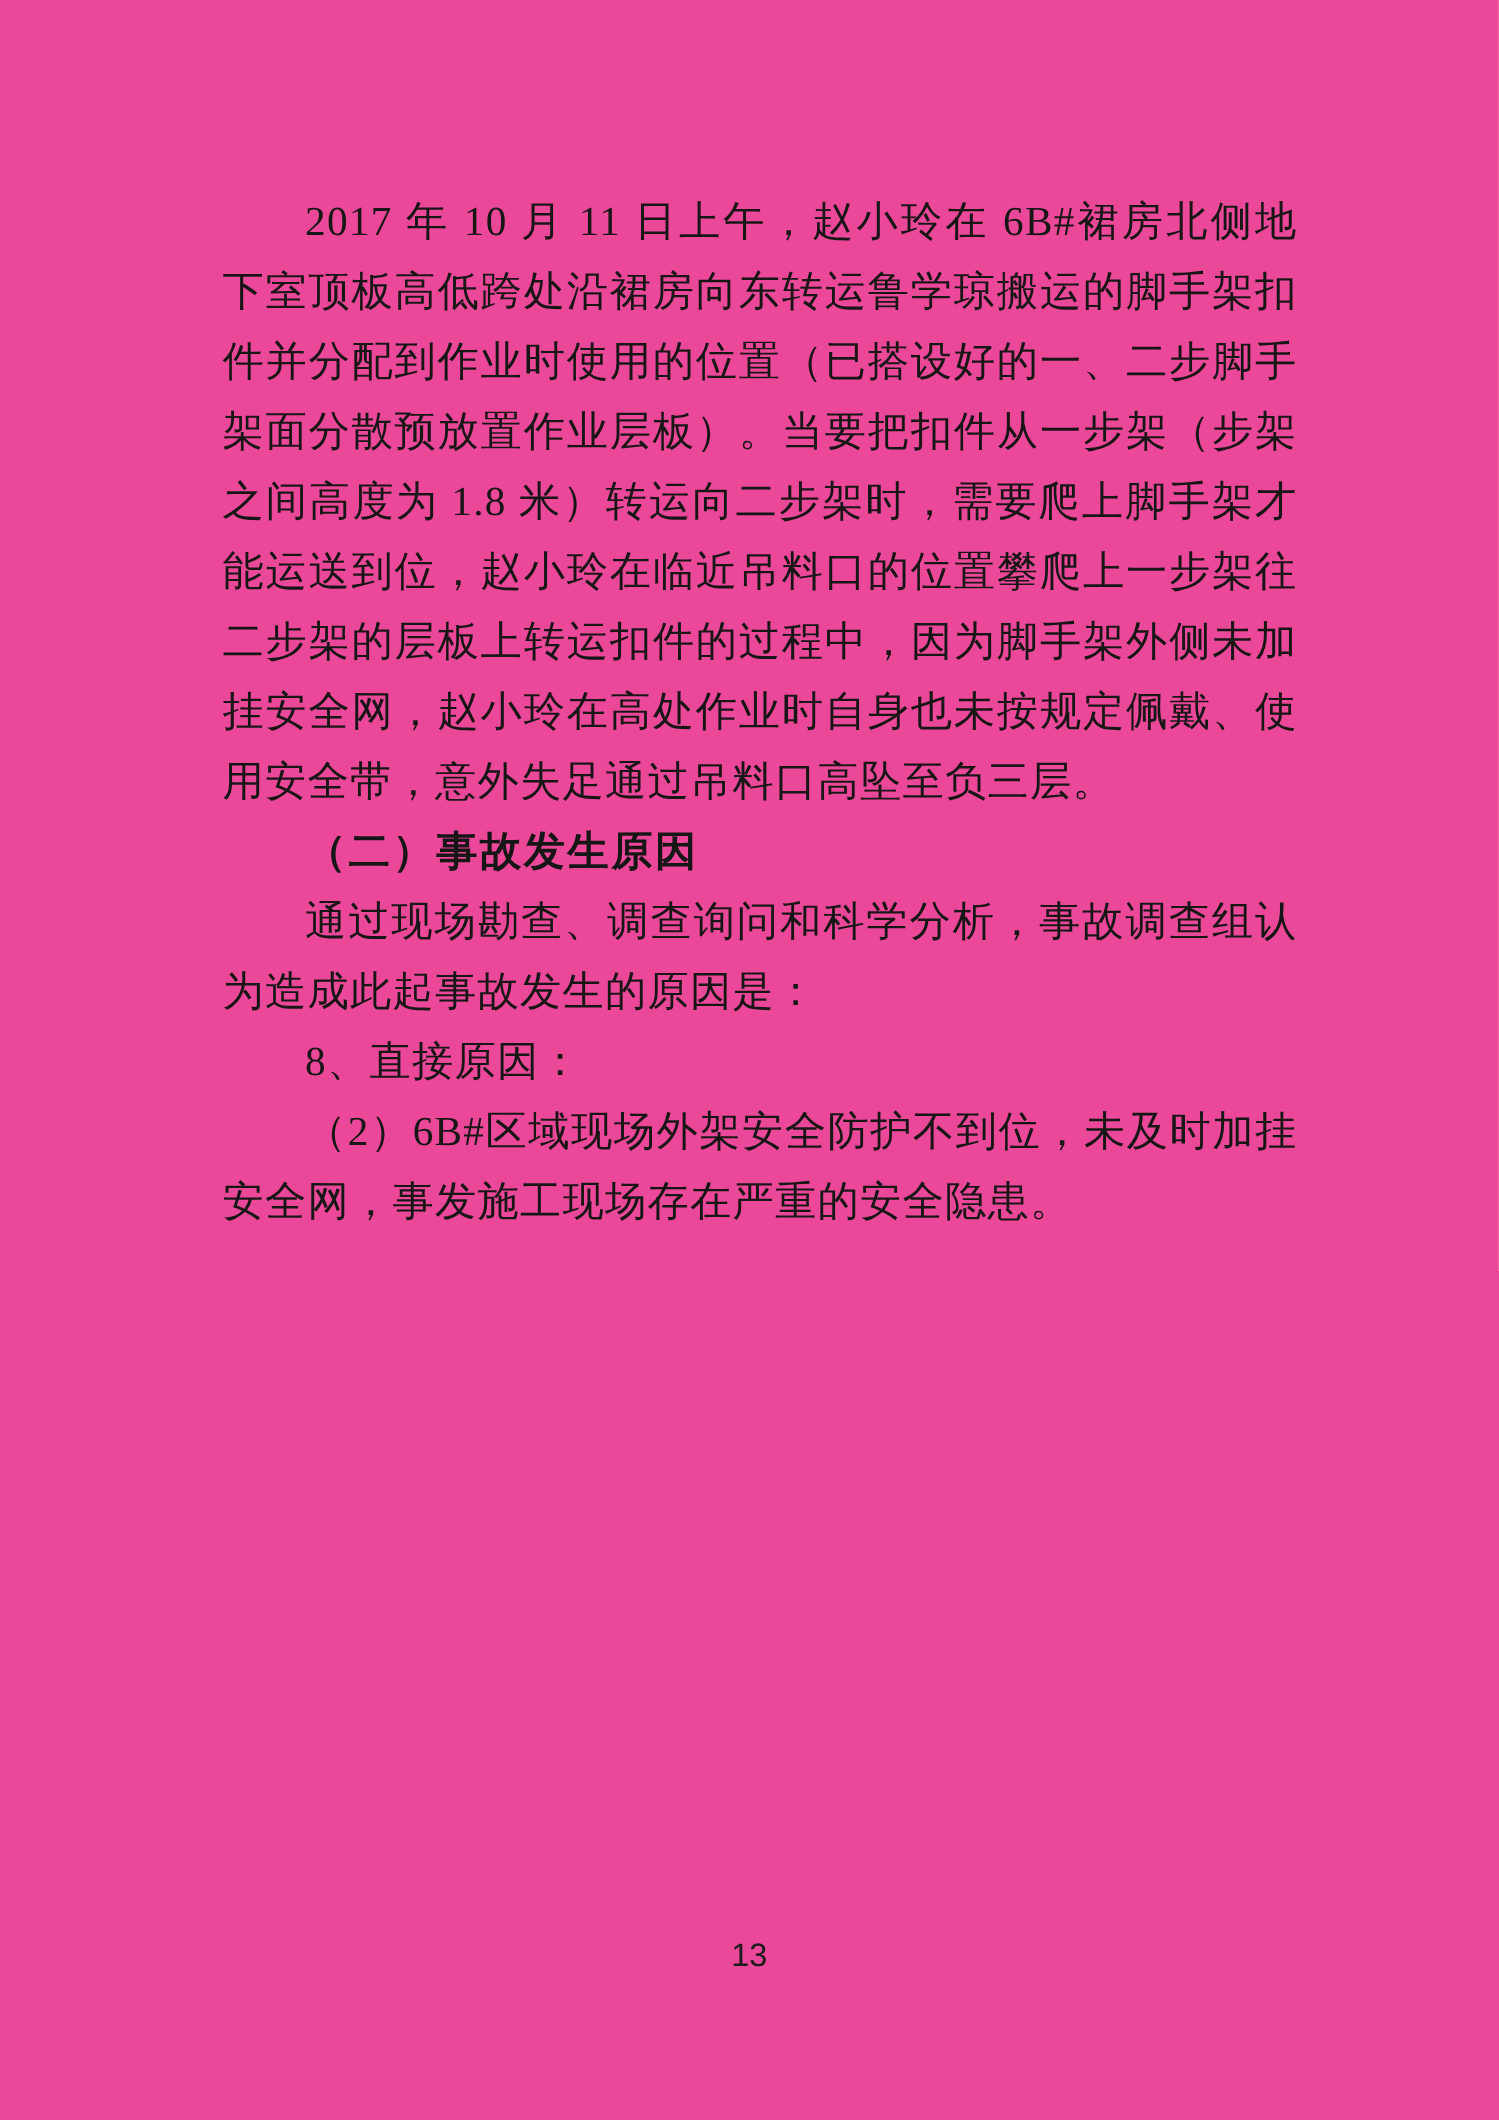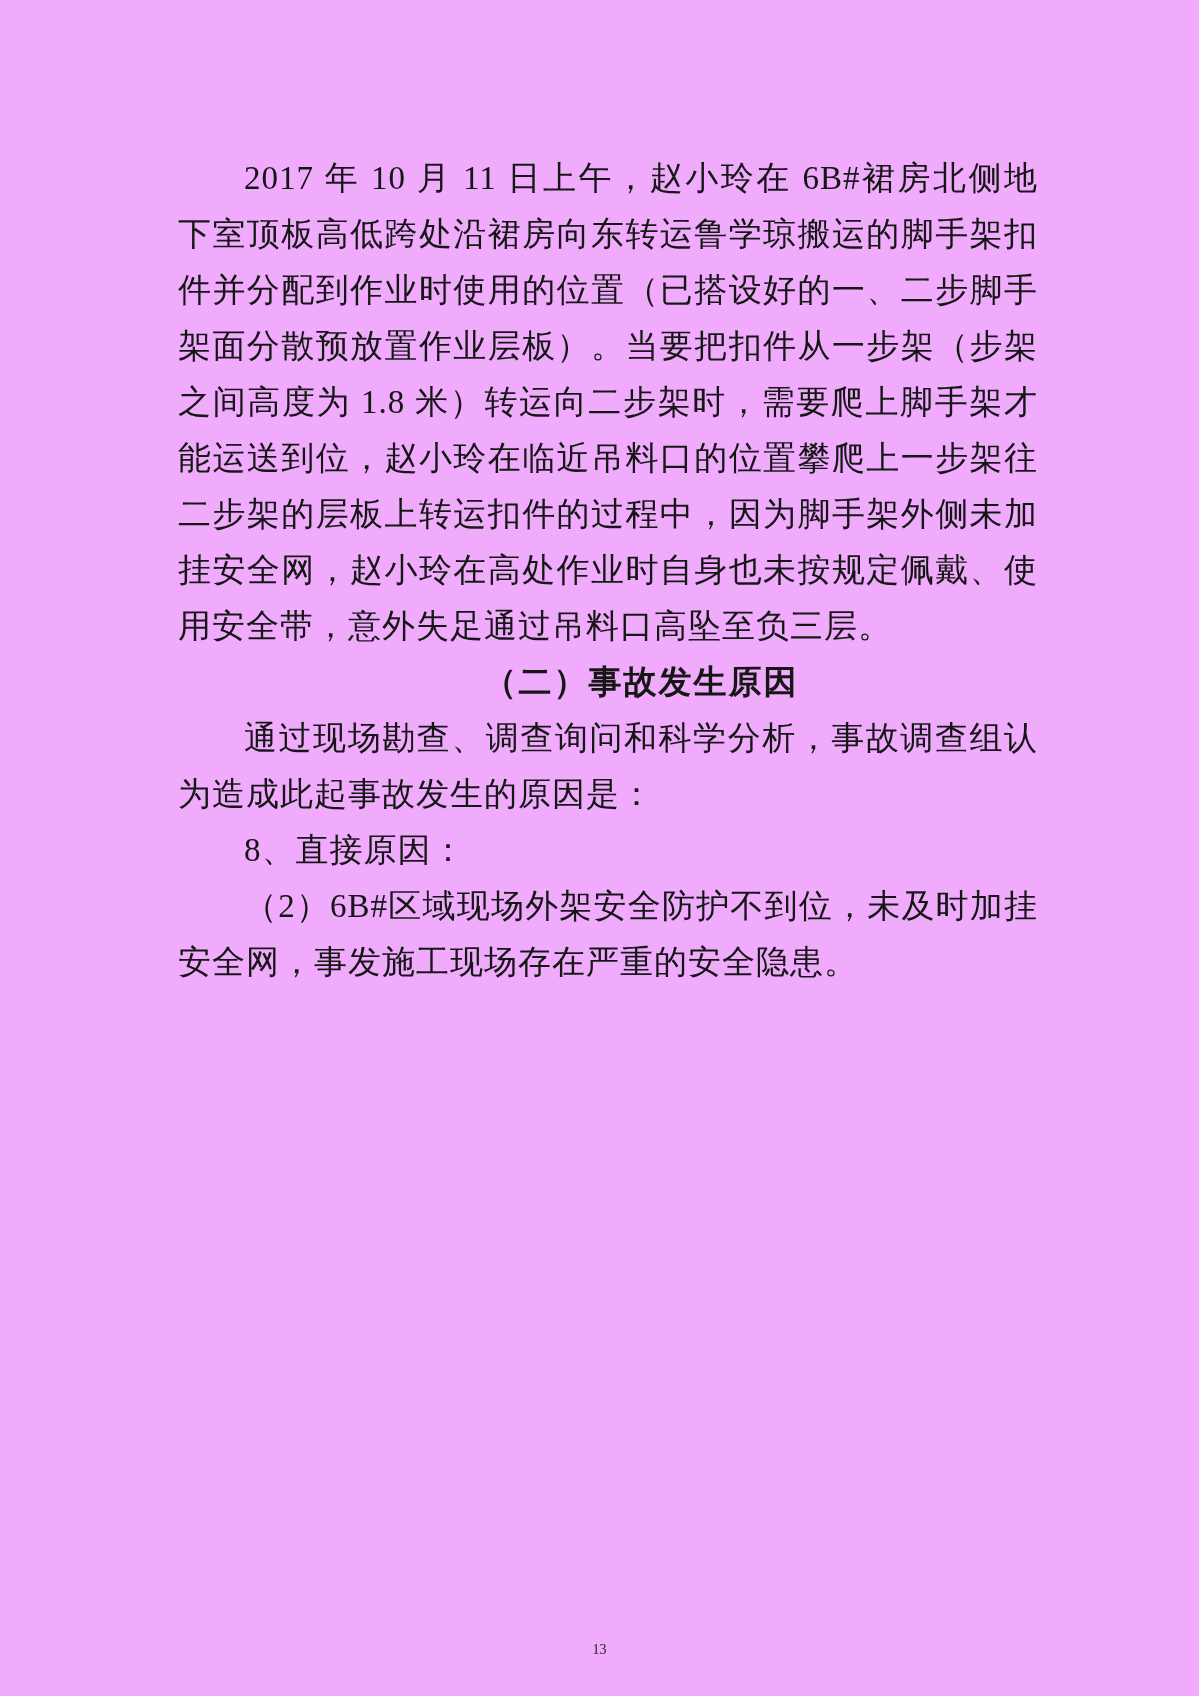--- a/index.html
+++ b/index.html
@@ -9,21 +9,21 @@
   body {
     width: 1199px;
     height: 1696px;
     background: #ffffff;
     position: relative;
     overflow: hidden;
   }
   .page {
     position: absolute;
     inset: 0;
-    background: #f0abfc;
+    background: #ec4899;
   }
   .doc-body {
     position: absolute;
     left: 178px;
     top: 150px;
     width: 860px;
   }
   .para {
     margin: 0;
     font-family: "Liberation Serif", "DejaVu Serif", serif;
@@ -31,31 +31,31 @@
     line-height: 56px;
     color: #161616;
     text-align: justify;
     text-justify: inter-ideograph;
     text-indent: 2em;
     letter-spacing: 1px;
     word-break: break-all;
   }
   .para.heading {
     font-weight: bold;
-    text-align: center;
+    text-align: left;
     letter-spacing: 2px;
   }
   .page-number {
     position: absolute;
-    top: 1642px;
+    top: 1549px;
     left: 0;
     width: 100%;
     text-align: center;
-    font-family: Liberation Serif, serif;
-    font-size: 14px;
+    font-family: Liberation Sans, sans-serif;
+    font-size: 26px;
     color: #1c1c1c;
   }
 </style>
 </head>
 <body>
 
 <div class="page">
   <div class="doc-body">
       <p class="para">2017 年 10 月 11 日上午，赵小玲在 6B#裙房北侧地下室顶板高低跨处沿裙房向东转运鲁学琼搬运的脚手架扣件并分配到作业时使用的位置（已搭设好的一、二步脚手架面分散预放置作业层板）。当要把扣件从一步架（步架之间高度为 1.8 米）转运向二步架时，需要爬上脚手架才能运送到位，赵小玲在临近吊料口的位置攀爬上一步架往二步架的层板上转运扣件的过程中，因为脚手架外侧未加挂安全网，赵小玲在高处作业时自身也未按规定佩戴、使用安全带，意外失足通过吊料口高坠至负三层。</p>
       <p class="para heading">（二）事故发生原因</p>

